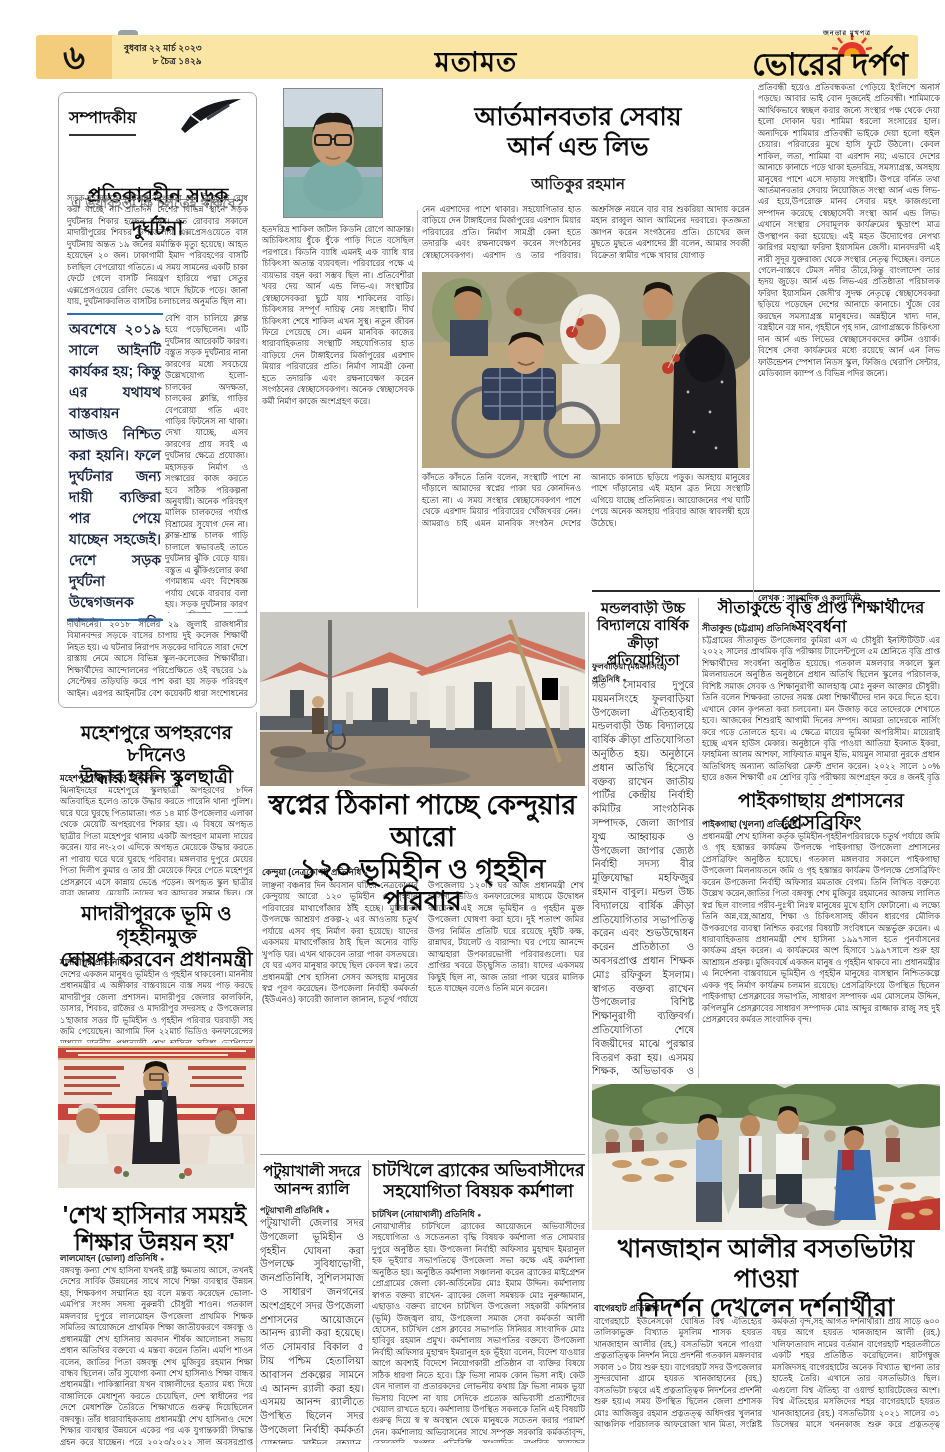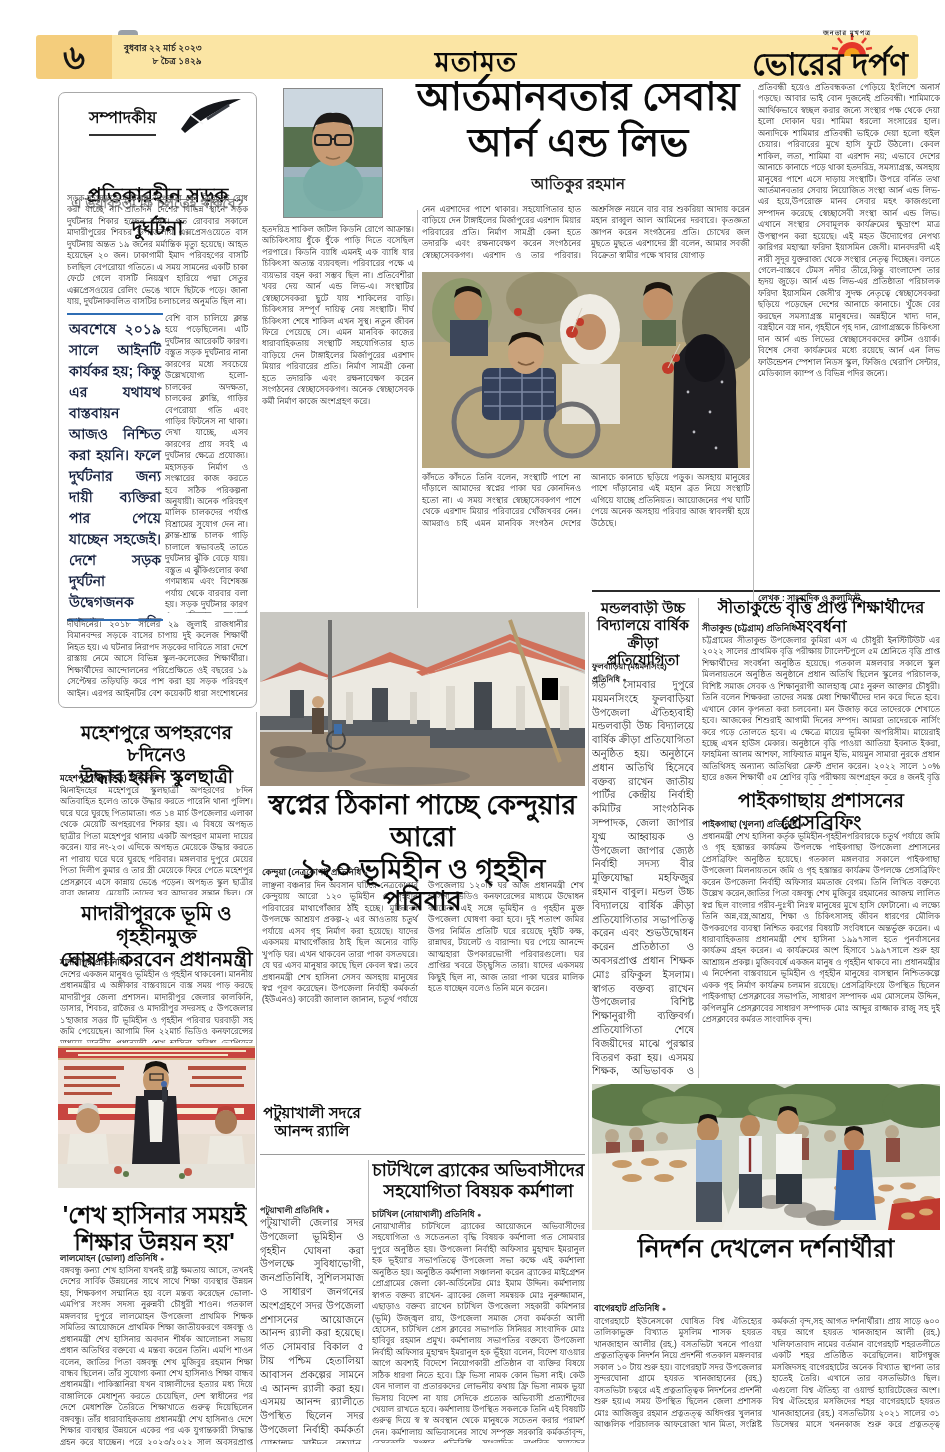--- a/index.html
+++ b/index.html
@@ -21,21 +21,21 @@
   
   #header-bar{background:#fbe5a4;border-radius:3px;}
   #page-num-box{background:#f4cd7c;border-radius:4px 0 0 4px;}
   #page-num{font-size:34px;font-weight:900;color:#141414;line-height:44px;text-align:center;}
   .date-line{font-size:9px;color:#222;font-weight:bold;line-height:1.45;text-align:right;}
   #section-title{font-size:27px;font-weight:900;color:#0a0a0a;text-align:center;letter-spacing:1px;}
   #masthead-text{font-size:31px;font-weight:900;color:#0c0c0c;white-space:nowrap;}
   #masthead-tagline{font-size:6.5px;color:#222;font-weight:bold;text-align:center;letter-spacing:1px;}
   
   #editorial-box{border:1px solid #a8a8a8;border-radius:7px;background:#fff;}
-  #editorial-label{font-size:16px;font-weight:900;color:#111;border-bottom:2px solid #333;padding-bottom:2px;margin-left:20px;}
+  #editorial-label{font-size:16px;font-weight:900;color:#111;border-bottom:2px solid #333;padding-bottom:2px;}
   #editorial-headline{font-size:20px;font-weight:900;color:#0c0c0c;text-align:center;}
   #editorial-subhead{font-size:13.5px;font-weight:bold;color:#8a8a8a;text-align:center;margin-top:24px;}
   #editorial-pullquote{font-size:14px;line-height:1.5;font-weight:800;color:#16213f;text-align:justify;
       border-top:2px solid #2f6db4;border-bottom:2px solid #2f6db4;padding:4px 2px;overflow:hidden;}
   .lead-author{font-size:15px;font-weight:bold;color:#222;text-align:center;}
   .lead-footer{font-size:8.6px;font-weight:bold;color:#111;}
 </style>
 </head>
 <body>
 
@@ -95,21 +95,21 @@
       <rect y="88" width="98" height="40" fill="#7fb1aa"></rect>
       <ellipse cx="49" cy="96" rx="30" ry="26" fill="#79aca6"></ellipse>
       <ellipse cx="49" cy="52" rx="21" ry="25" fill="#c79a73"></ellipse>
       <path d="M28 44 Q32 22 49 24 Q68 22 70 44 L66 36 Q50 30 32 36 Z" fill="#1d1a18"></path>
       <rect x="31" y="46" width="16" height="10" rx="3" fill="none" stroke="#222" stroke-width="2"></rect>
       <rect x="51" y="46" width="16" height="10" rx="3" fill="none" stroke="#222" stroke-width="2"></rect>
       <line x1="47" y1="50" x2="51" y2="50" stroke="#222" stroke-width="2"></line>
       <path d="M42 68 Q49 72 56 68" stroke="#8a6a4a" stroke-width="1.5" fill="none"></path>
     </svg>
   </div>
-  <div class="abs hl" style="left:402px;top:74px;width:352px;font-size:39px;">
+  <div class="abs hl" style="left:402px;top:102px;width:352px;font-size:25px;">
     <div>আর্তমানবতার সেবায়</div>
     <div>আর্ন এন্ড লিভ</div>
   </div>
   <div class="abs lead-author" style="left:402px;top:172px;width:352px;">আতিকুর রহমান</div>
 
   <div class="abs body-text" style="left:262px;top:224px;width:152px;height:384px;">হতদরিদ্র শাকিল জটিল কিডনি রোগে আক্রান্ত। অচিকিৎসায় ধুঁকে ধুঁকে পাড়ি দিতে বসেছিল পরপারে। কিডনি ব্যাধি এমনই এক ব্যাধি যার চিকিৎসা অত্যন্ত ব্যয়বহুল। পরিবারের পক্ষে এ ব্যয়ভার বহন করা সম্ভব ছিল না। প্রতিবেশীরা খবর দেয় আর্ন এন্ড লিভ-এ। সংস্থাটির স্বেচ্ছাসেবকরা ছুটে যায় শাকিলের বাড়ি। চিকিৎসার সম্পূর্ণ দায়িত্ব নেয় সংস্থাটি। দীর্ঘ চিকিৎসা শেষে শাকিল এখন সুস্থ। নতুন জীবন ফিরে পেয়েছে সে। এমন মানবিক কাজের ধারাবাহিকতায় সংস্থাটি সহযোগিতার হাত বাড়িয়ে দেন টাঙ্গাইলের মির্জাপুরের এরশাদ মিয়ার পরিবারের প্রতি। নির্মাণ সামগ্রী কেনা হতে তদারকি এবং রক্ষনাবেক্ষণ করেন সংগঠনের স্বেচ্ছাসেবকগণ। অনেক স্বেচ্ছাসেবক কর্মী নির্মাণ কাজে অংশগ্রহণ করে।</div>
   <div class="abs body-text cols2" style="left:422px;top:204px;width:328px;height:66px;">নেন এরশাদের পাশে থাকার। সহযোগিতার হাত বাড়িয়ে দেন টাঙ্গাইলের মির্জাপুরের এরশাদ মিয়ার পরিবারের প্রতি। নির্মাণ সামগ্রী কেনা হতে তদারকি এবং রক্ষনাবেক্ষণ করেন সংগঠনের স্বেচ্ছাসেবকগণ। এরশাদ ও তার পরিবার। অশ্রুসিক্ত নয়নে বার বার শুকরিয়া আদায় করেন মহান রাব্বুল আল আমিনের দরবারে। কৃতজ্ঞতা জ্ঞাপন করেন সংগঠনের প্রতি। চোখের জল মুছতে মুছতে এরশাদের স্ত্রী বলেন, আমার সবজী বিক্রেতা স্বামীর পক্ষে খাবার যোগাড়</div>
   <div class="abs photo" style="left:422px;top:272px;width:328px;height:196px;">
     <svg width="328" height="196" viewBox="0 0 328 196">
       <rect width="328" height="196" fill="#b9a87f"></rect>
@@ -412,30 +412,31 @@
       </g>
       <polygon points="300,120 348,114 348,146 296,146" fill="#c0392f"></polygon>
       <g fill="#d9a86e">
           <ellipse cx="316" cy="132" rx="7" ry="3.5"></ellipse>
           <ellipse cx="334" cy="128" rx="7" ry="3.5"></ellipse>
         </g>
     </svg>
   </div>
 
   <div class="abs hl" style="left:592px;top:1234px;width:348px;font-size:25px;">
+    <div>খানজাহান আলীর বসতভিটায় পাওয়া</div>
     <div>নিদর্শন দেখলেন দর্শনার্থীরা</div>
   </div>
   <div class="abs byline" style="left:594px;top:1302px;">
     <span>বাগেরহাট প্রতিনিধি</span> <span class="dot">●</span>
   </div>
   <div class="abs body-text cols2" style="left:594px;top:1316px;width:346px;height:122px;">বাগেরহাটে ইউনেসকো ঘোষিত বিশ্ব ঐতিহ্যের তালিকাভুক্ত বিখ্যাত মুসলিম শাসক হযরত খানজাহান আলীর (রহ.) বসতভিটা খননে পাওয়া প্রত্নতাত্ত্বিক নিদর্শন নিয়ে প্রদর্শনী গতকাল মঙ্গলবার সকাল ১০ টায় শুরু হয়। বাগেরহাট সদর উপজেলার সুন্দরঘোনা গ্রামে হযরত খানজাহানের (রহ.) বসতভিটা চত্বরে এই প্রত্নতাত্ত্বিক নিদর্শনের প্রদর্শনী শুরু হয়।এ সময় উপস্থিত ছিলেন জেলা প্রশাসক মোঃ আজিজুর রহমান প্রত্নতত্ত্ব অধিদপ্তর খুলনার আঞ্চলিক পরিচালক আফরোজা খান মিতা, সংশ্লিষ্ট কর্মকর্তা বৃন্দ,সহ আগত দর্শনার্থীরা। প্রায় সাড়ে ৬০০ বছর আগে হযরত খানজাহান আলী (রহ.) খলিফাতাবাদ নামের বর্তমান বাগেরহাট শহরতলীতে একটি শহর প্রতিষ্ঠিত করেছিলেন। ষাটগম্বুজ মসজিদসহ বাগেরহাটের অনেক বিখ্যাত স্থাপনা তার হাতেই তৈরি। এখানে তার বসতভিটাও ছিল। এগুলো বিশ্ব ঐতিহ্য বা ওয়ার্ল্ড হ্যারিটেজের অংশ। বিশ্ব ঐতিহ্যের মসজিদের শহর বাগেরহাটে হযরত খানজাহানের (রহ.) বসতভিটায় ২০২১ সালের ৩১ ডিসেম্বর মাসে খননকাজ শুরু করে প্রত্নতত্ত্ব অধিদপ্তর। খননকালে ইটের দেওয়াল, চুন-সুরকি, পানি নির্গমন নালা, সিঁড়ি, পথওয়ে, পোড়ামাটির তৈজসপত্র, হাঁড়ি, ঘট, থালা, বাটি, পিরিচ, কলমের ভ্যাশে, তৈল প্রদীপ, অলংকৃত ইট, পোড়ামাটির গুটিকা, পোড়ামাটির বল, কাঁচের চুড়ি, টালি, প্রণীপদানি, নল, পায়ে চলার পথ, জালের গুটি, পোড়ামাটির পুতি, লাল, কালো ও ধূসর বর্ণের মৃৎপাত্র পাওয়া যায়।</div>
 
   <div class="abs hline" style="left:260px;top:1154px;width:325px;"></div>
 
-  <div class="abs hl-left" style="left:260px;top:1104px;width:104px;font-size:15px;">
+  <div class="abs hl-left" style="left:260px;top:1162px;width:104px;font-size:15px;">
     <div>পটুয়াখালী সদরে</div>
     <div>আনন্দ র‍্যালি</div>
   </div>
   <div class="abs byline" style="left:260px;top:1204px;width:104px;font-size:8px;">
     <span>পটুয়াখালী প্রতিনিধি</span> <span class="dot">●</span>
   </div>
   <div class="abs body-text sm" style="left:260px;top:1216px;width:104px;height:228px;">পটুয়াখালী জেলার সদর উপজেলা ভূমিহীন ও গৃহহীন ঘোষনা করা উপলক্ষে সুবিধাভোগী, জনপ্রতিনিধি, সুশিলসমাজ ও সাধারণ জনগনের অংশগ্রহণে সদর উপজেলা প্রশাসনের আয়োজনে আনন্দ র‍্যালী করা হয়েছে। গত সোমবার বিকাল ৫ টায় পশ্চিম হেতালিয়া আবাসন প্রকল্পের সামনে এ আনন্দ র‍্যালী করা হয়। এসময় আনন্দ র‍্যালীতে উপস্থিত ছিলেন সদর উপজেলা নির্বাহী কর্মকর্তা মোহাম্মদ সাইদুর রহমান, সদর উপজেলা ভাইস চেয়ারম্যান সোহানা হোসেন মিকি, মাদারবুনিয়া ইউপি চেয়ারম্যান মাসুম মৃধা, প্রকল্প বাস্তবায়ন কর্মকর্তা মোঃ রফিকুল ইসলাম সহ সুবিধাভোগীরা, সুশীল সমাজের নেতৃবৃন্দ ও সাধারন জনগন উপস্থিত ছিলেন। পটুয়াখালী সদর উপজেলায় বিভিন্ন ধাপে ১৬৫২টি ভূমিহীন গৃহহীন পরিবারকে গৃহ হস্তান্তর করা হয়েছে বলে নির্বাহী কর্মকর্তা মোহাম্মদ সাইদুর রহমান জানান।</div>
 
   <div class="abs hl" style="left:372px;top:1160px;width:213px;font-size:17.5px;">
     <div>চাটখিলে ব্র্যাকের অভিবাসীদের</div>

